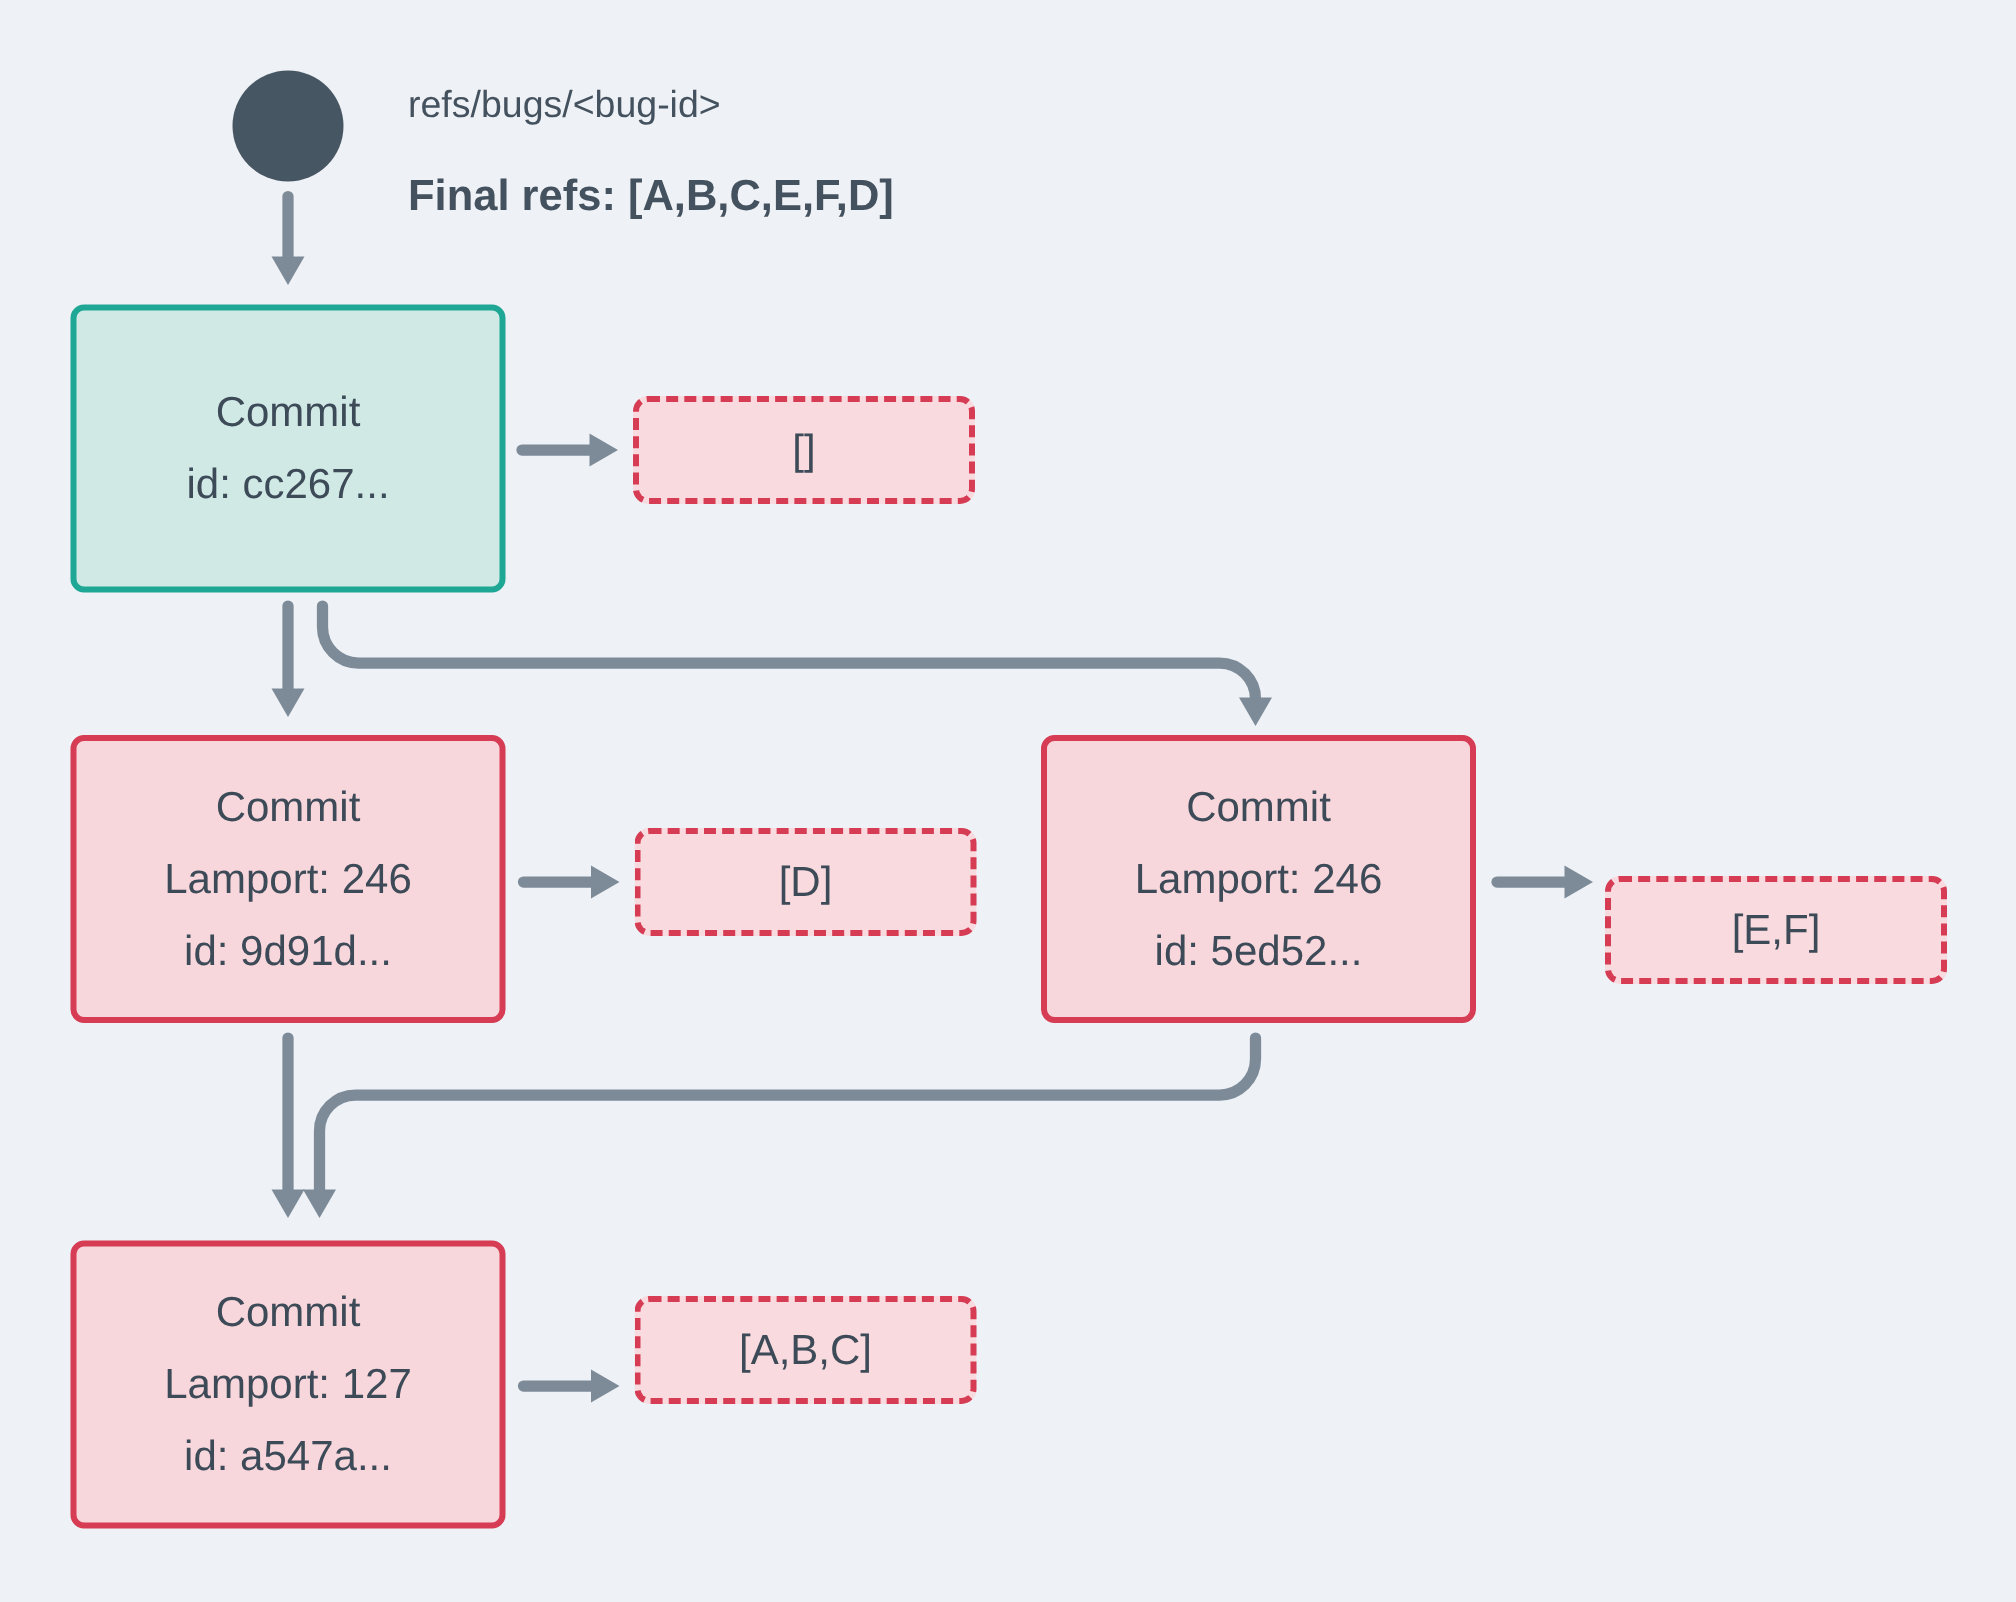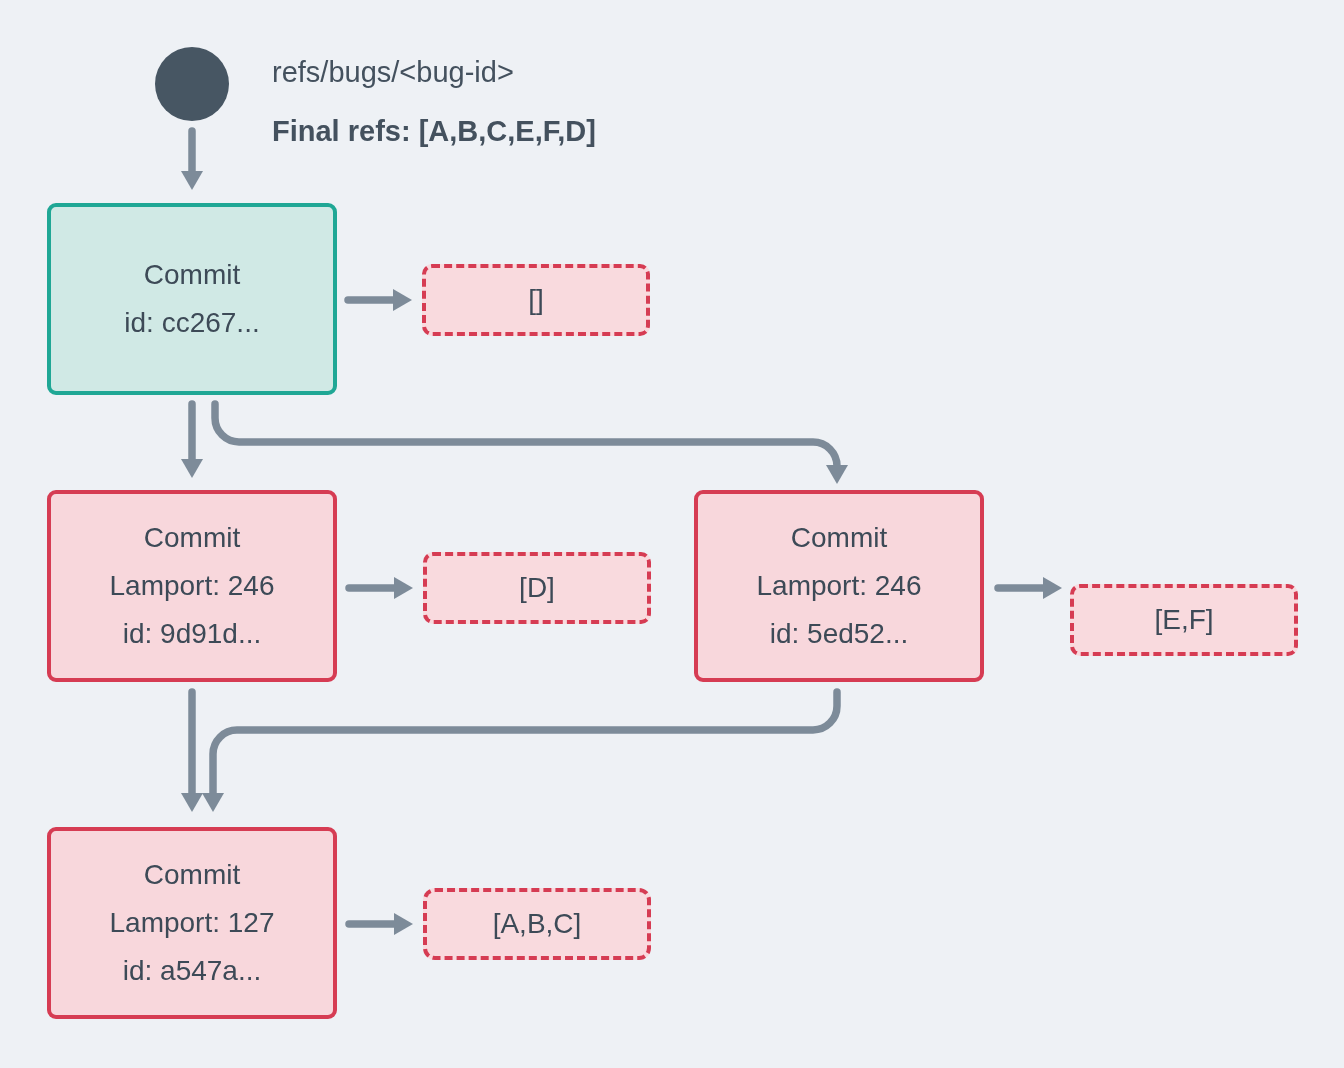--- a/index.html
+++ b/index.html
@@ -45,21 +45,21 @@
     position: absolute;
     left: 155px; top: 47px;
     width: 74px; height: 74px;
     border-radius: 50%;
     background: var(--head-dot);
   }
 
   .ref-label {
     position: absolute;
     left: 272px; top: 56px;
-    font-size: 29px;
+    font-size: 25px;
     color: var(--ink);
     white-space: nowrap;
   }
   .final-order {
     position: absolute;
     left: 272px; top: 115px;
     font-size: 29px;
     font-weight: 700;
     color: var(--ink);
     white-space: nowrap;
@@ -99,21 +99,21 @@
     border: 4px dashed var(--red-border);
     display: flex;
     align-items: center;
     justify-content: center;
     font-size: 28px;
     color: var(--box-text);
   }
   .ops-root   { left: 422px;  top: 264px; }
   .ops-left   { left: 423px;  top: 552px; }
   .ops-right  { left: 1070px; top: 584px; }
-  .ops-bottom { left: 423px;  top: 888px; border-radius: 12px; }
+  .ops-bottom { left: 423px;  top: 864px; }
 </style>
 </head>
 <body>
 
 <div class="canvas">
 
   <svg class="arrow-layer" viewBox="0 0 1344 1068" xmlns="http://www.w3.org/2000/svg">
     <defs>
       <marker id="ah" markerUnits="userSpaceOnUse" markerWidth="26" markerHeight="26" refX="4" refY="13" orient="auto">
         <path d="M3,2 L22,13 L3,24 Z"></path>

